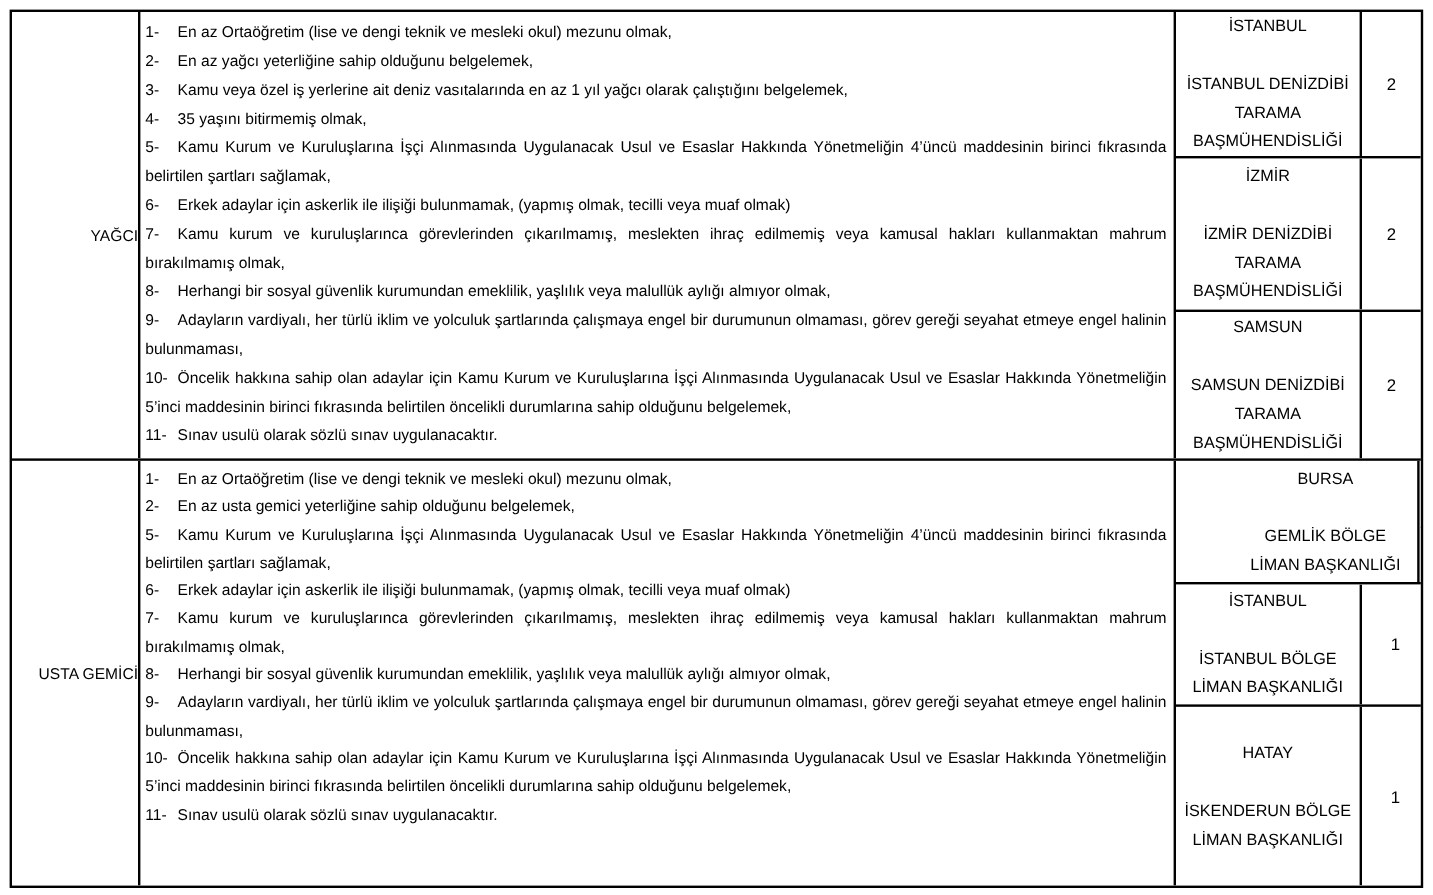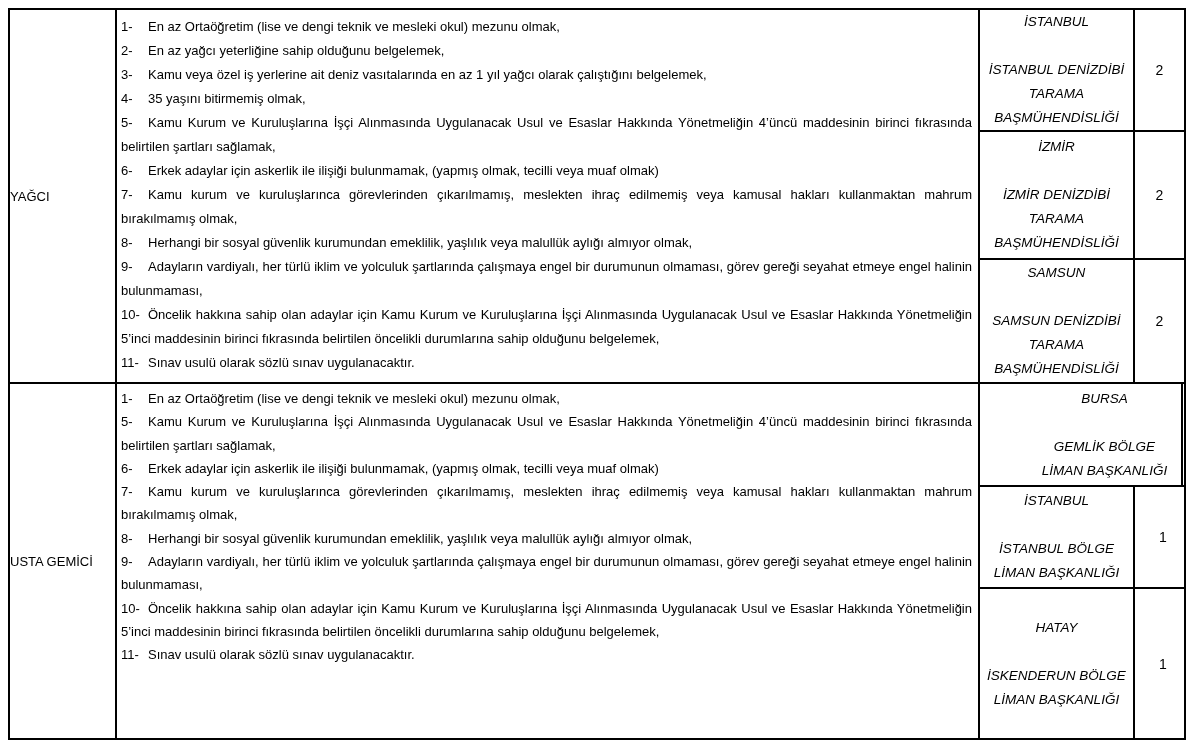--- a/index.html
+++ b/index.html
@@ -17,21 +17,21 @@
     border: 2px solid #000;
     background: #fff;
   }
   .main-row { display: flex; width: 100%; overflow: hidden; }
   .main-row.row-yagci { height: 372px; }
   .main-row.row-usta  { height: 356px; border-top: 2px solid #000; }
 
   .cell-pos {
     width: 107px;
     border-right: 2px solid #000;
-    display: flex; align-items: center; justify-content: flex-start;
+    display: flex; align-items: center; justify-content: flex-end;
     text-align: center;
     font-size: 13px;
     flex-shrink: 0;
   }
   .cell-req {
     width: 863px;
     border-right: 2px solid #000;
     padding: 5px 6px 0 4px;
     font-size: 13px;
     text-align: justify;
@@ -57,21 +57,20 @@
   .cell-loc {
     width: 155px;
     border-right: 2px solid #000;
     display: flex; flex-direction: column;
     align-items: center; justify-content: center;
     text-align: center;
     font-size: 13.5px;
     line-height: 24px;
     flex-shrink: 0;
     overflow: hidden;
-    font-style: italic;
   }
   .loc-spacer { height: 24px; }
   .cell-count {
     flex: 1;
     display: flex; align-items: center; justify-content: center;
     font-size: 14px;
   }
 </style>
 </head>
 <body>
@@ -134,20 +133,21 @@
       </div>
     </div>
   </div>
 
   <div class="main-row row-usta">
     <div class="cell-pos">
       <span>USTA GEMİCİ</span>
     </div>
     <div class="cell-req">
       <div class="req"><span class="req-num">1-</span><span>En az Ortaöğretim (lise ve dengi teknik ve mesleki okul) mezunu olmak,</span></div>
+      <div class="req"><span class="req-num">2-</span><span>En az usta gemici yeterliğine sahip olduğunu belgelemek,</span></div>
       <div class="req"><span class="req-num">5-</span><span>Kamu Kurum ve Kuruluşlarına İşçi Alınmasında Uygulanacak Usul ve Esaslar Hakkında Yönetmeliğin 4’üncü maddesinin birinci fıkrasında belirtilen şartları sağlamak,</span></div>
       <div class="req"><span class="req-num">6-</span><span>Erkek adaylar için askerlik ile ilişiği bulunmamak, (yapmış olmak, tecilli veya muaf olmak)</span></div>
       <div class="req"><span class="req-num">7-</span><span>Kamu kurum ve kuruluşlarınca görevlerinden çıkarılmamış, meslekten ihraç edilmemiş veya kamusal hakları kullanmaktan mahrum bırakılmamış olmak,</span></div>
       <div class="req"><span class="req-num">8-</span><span>Herhangi bir sosyal güvenlik kurumundan emeklilik, yaşlılık veya malullük aylığı almıyor olmak,</span></div>
       <div class="req"><span class="req-num">9-</span><span>Adayların vardiyalı, her türlü iklim ve yolculuk şartlarında çalışmaya engel bir durumunun olmaması, görev gereği seyahat etmeye engel halinin bulunmaması,</span></div>
       <div class="req"><span class="req-num">10-</span><span>Öncelik hakkına sahip olan adaylar için Kamu Kurum ve Kuruluşlarına İşçi Alınmasında Uygulanacak Usul ve Esaslar Hakkında Yönetmeliğin 5’inci maddesinin birinci fıkrasında belirtilen öncelikli durumlarına sahip olduğunu belgelemek,</span></div>
       <div class="req"><span class="req-num">11-</span><span>Sınav usulü olarak sözlü sınav uygulanacaktır.</span></div>
     </div>
     <div class="loc-group">
       <div class="sub-row">

